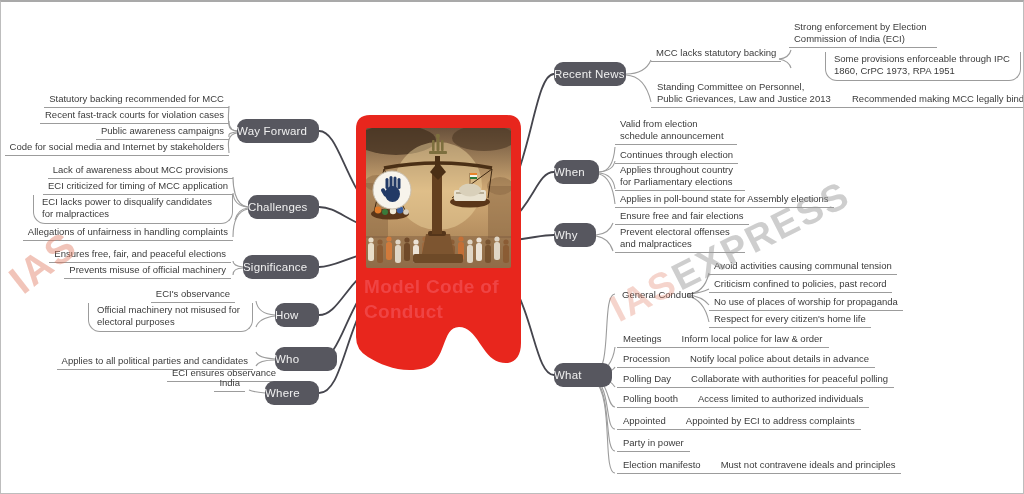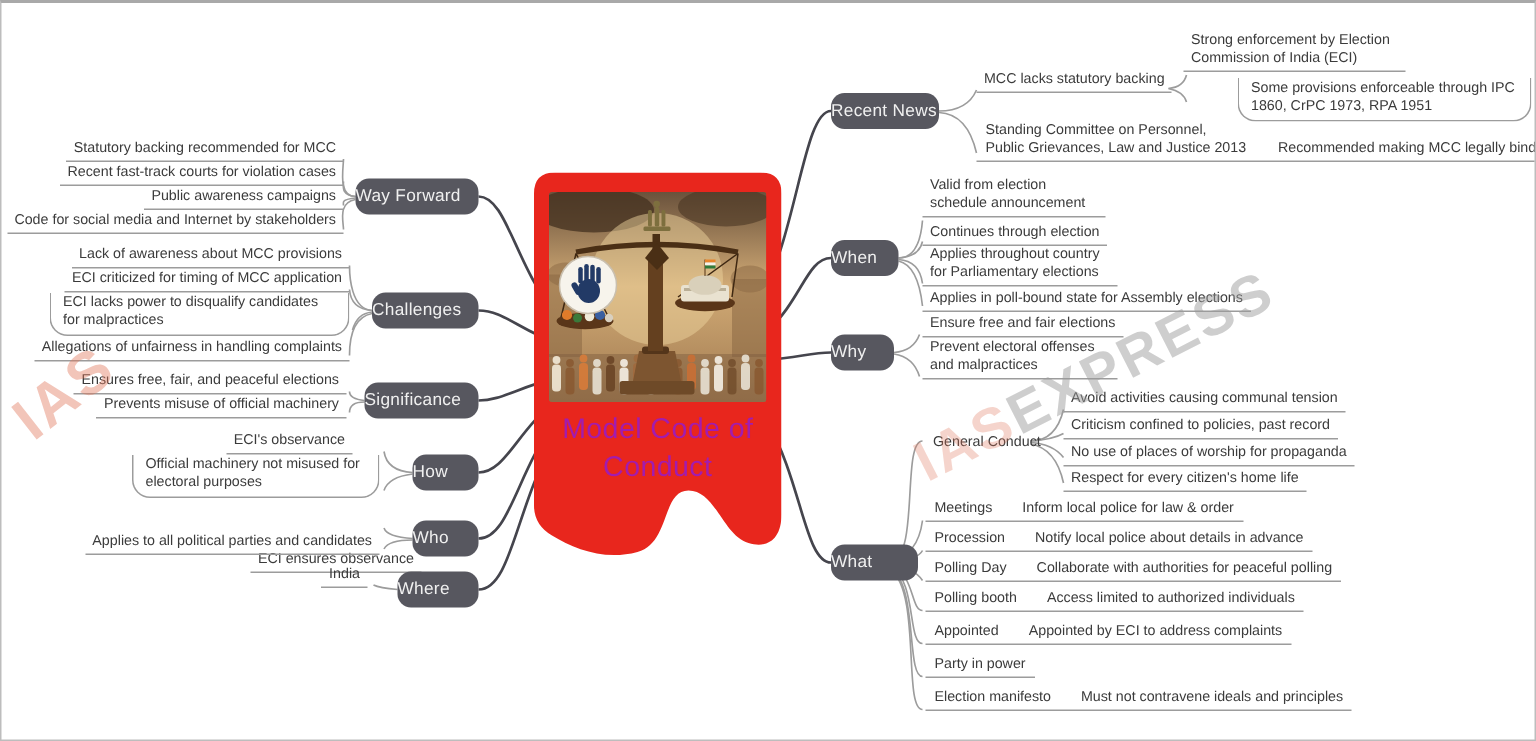--- a/index.html
+++ b/index.html
@@ -28,22 +28,22 @@
     position:absolute;display:flex;align-items:flex-end;gap:20px;
     font-size:9.5px;line-height:1.28;color:#3b3b3b;
     border-bottom:1px solid #9c9c9c;padding:1px 6px 2px;white-space:nowrap;box-sizing:border-box;
   }
   .row .pl{white-space:normal;}
   
   .center{position:absolute;left:355px;top:113px;width:165px;height:258px;}
   .center svg.ribbon{position:absolute;left:0;top:0;}
   .cimg{position:absolute;left:10px;top:13px;width:145px;height:140px;overflow:hidden;border-radius:2px;}
   .ctitle{
-    position:absolute;left:8px;top:160px;width:149px;text-align:center;
-    color:#a21caf;font-weight:normal;font-size:19px;line-height:1.3;letter-spacing:.3px;
+    position:absolute;left:8px;top:160px;width:149px;text-align:left;
+    color:#ef4444;font-weight:bold;font-size:19px;line-height:1.3;letter-spacing:.3px;
   }
   
   .wm{position:absolute;font-weight:bold;pointer-events:none;}
   .wm-left{left:6px;top:238px;font-size:40px;color:#e0755a;opacity:.42;transform:rotate(-38deg);letter-spacing:2px;}
   .wm-right{left:612px;top:288px;font-size:38px;transform:rotate(-27deg);transform-origin:0 50%;letter-spacing:2px;}
   .wm-right .wm-o{color:#e0755a;opacity:.30;}
   .wm-right .wm-g{color:#9a9a9a;opacity:.48;}
 </style>
 </head>
 <body>
@@ -136,21 +136,21 @@
     </div>
   <div class="lf ra" style="right:792px;top:245px;">Ensures free, fair, and peaceful elections</div>
   <div class="lf ra" style="right:792px;top:261px;">Prevents misuse of official machinery</div>
 
   <div class="tn" style="left:274px;top:301px;width:44px;">
       <span>How</span>
     </div>
   <div class="lf ra" style="right:788px;top:285px;">ECI's observance</div>
   <div class="lf wrap bub" style="right:770px;top:301px;width:165px;">Official machinery not misused for electoral purposes</div>
 
-  <div class="tn" style="left:274px;top:345px;width:44px;">
+  <div class="tn" style="left:274px;top:345px;width:62px;">
       <span>Who</span>
     </div>
   <div class="lf ra" style="right:742px;top:336px;margin-top:28px;">ECI ensures observance</div>
   <div class="lf ra" style="right:770px;top:352px;">Applies to all political parties and candidates</div>
 
   <div class="tn" style="left:264px;top:379px;width:54px;">
       <span>Where</span>
     </div>
   <div class="lf ra" style="right:778px;top:374px;">India</div>
 

